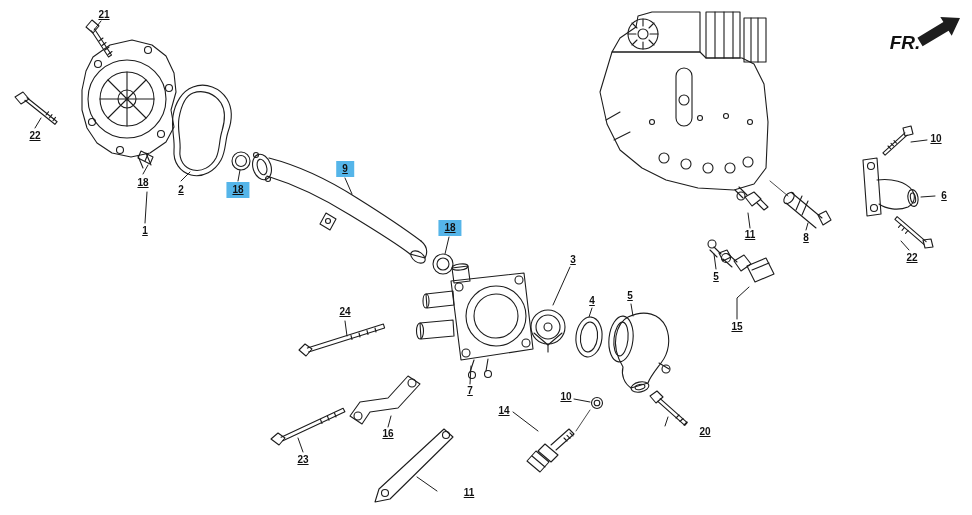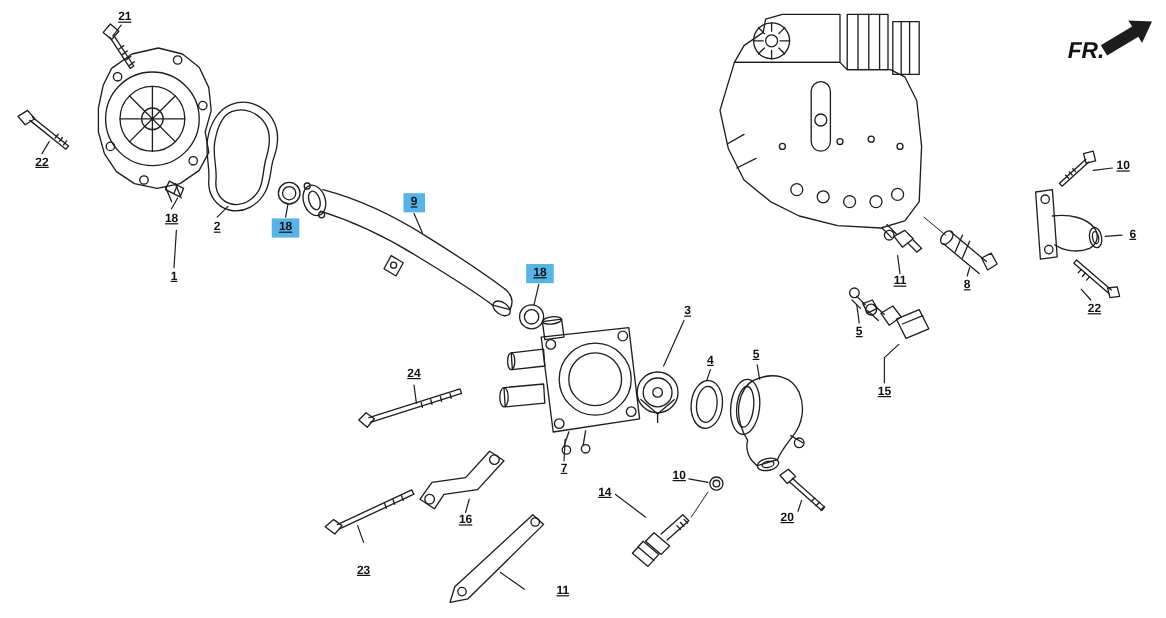--- a/index.html
+++ b/index.html
@@ -311,25 +311,25 @@
       <span class="callout" style="left: 145px; top: 231px;">1</span>
       <span class="callout hl" style="left: 238px; top: 190px;">18</span>
       <span class="callout hl" style="left: 345px; top: 169px;">9</span>
       <span class="callout hl" style="left: 450px; top: 228px;">18</span>
       <span class="callout" style="left: 345px; top: 312px; text-align: center;">24</span>
       <span class="callout" style="left: 573px; top: 260px;">3</span>
       <span class="callout" style="left: 592px; top: 301px;">4</span>
       <span class="callout" style="left: 630px; top: 296px;">5</span>
       <span class="callout" style="left: 470px; top: 391px;">7</span>
       <span class="callout" style="left: 388px; top: 434px;">16</span>
-      <span class="callout" style="left: 303px; top: 476px;">23</span>
+      <span class="callout" style="left: 303px; top: 460px;">23</span>
       <span class="callout" style="left: 445px; top: 493px; margin-left: 24px;">11</span>
       <span class="callout" style="left: 504px; top: 411px;">14</span>
       <span class="callout" style="left: 566px; top: 397px;">10</span>
-      <span class="callout" style="left: 656px; top: 432px;">20</span>
+      <span class="callout" style="left: 705px; top: 432px;">20</span>
       <span class="callout" style="left: 750px; top: 235px;">11</span>
       <span class="callout" style="left: 806px; top: 238px;">8</span>
       <span class="callout" style="left: 716px; top: 277px;">5</span>
       <span class="callout" style="left: 737px; top: 327px;">15</span>
       <span class="callout" style="left: 936px; top: 139px;">10</span>
       <span class="callout" style="left: 944px; top: 196px;">6</span>
       <span class="callout" style="left: 912px; top: 258px;">22</span>
     </div>
 
   <div class="fr-indicator">

